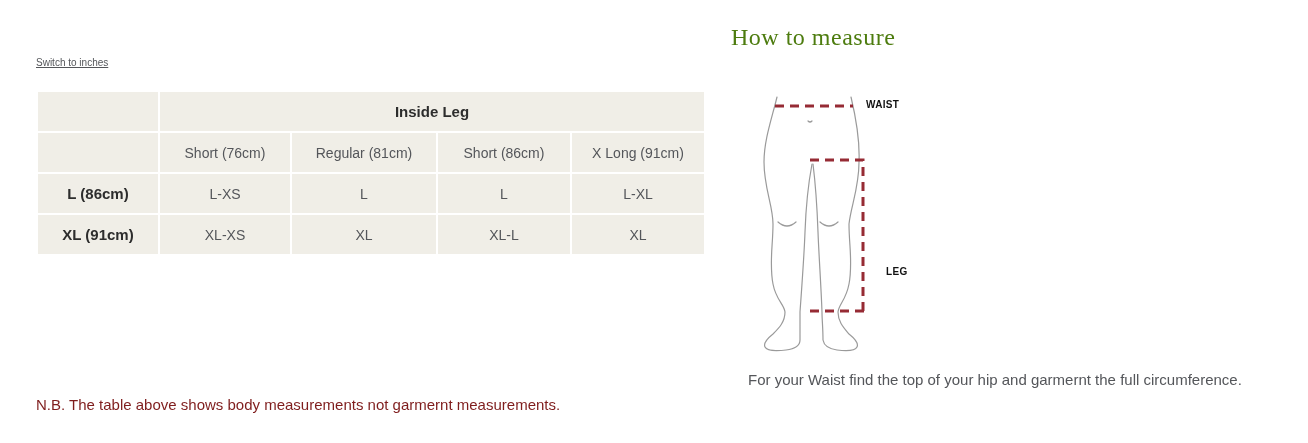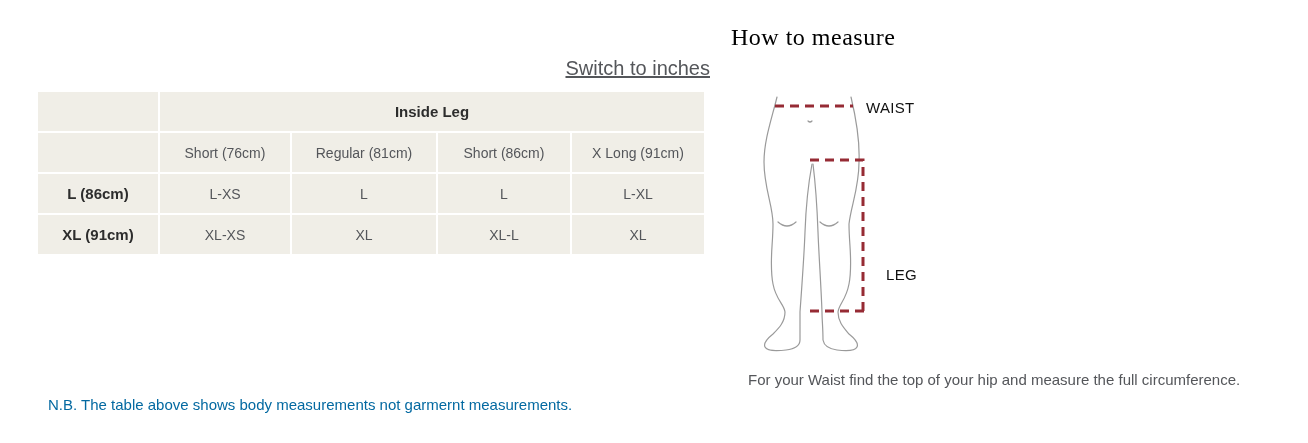--- a/index.html
+++ b/index.html
@@ -12,22 +12,21 @@
     height: 443px;
     background: #ffffff;
     overflow: hidden;
   }
 
   
   .units-link-row {
     position: absolute;
     left: 36px; top: 57px;
     width: 674px;
-    text-align: right;
-    font-size: 20px;
+    font-size: 10px;
   }
   .units-link {
     color: #54565a;
     text-decoration: underline;
     cursor: pointer;
   }
 
   table.size-table {
     position: absolute;
     left: 36px; top: 90px;
@@ -53,45 +52,44 @@
   }
   table.size-table th.row-header {
     font-weight: bold;
     font-size: 15px;
     color: #2d2d2d;
   }
   .table-note {
     position: absolute;
     left: 36px; top: 396px;
     font-size: 15px;
-    color: #0369a1;
-    margin-left: 12px;
+    color: #7f1d1d;
   }
 
   
   .measure-title {
     position: absolute;
     left: 731px; top: 24px;
     font-family: "Liberation Serif", serif;
     font-weight: normal;
     font-size: 24px;
     letter-spacing: 0.5px;
-    color: #000000;
+    color: #4d7c0f;
   }
 
   .diagram {
     position: absolute;
     left: 748px; top: 88px;
     width: 190px; height: 285px;
   }
   .diagram svg { position: absolute; left: 0; top: 0; }
   .measure-label {
     position: absolute;
-    font-size: 15px;
-    font-weight: normal;
+    font-size: 10px;
+    font-weight: bold;
     color: #111111;
     letter-spacing: 0.3px;
   }
   .measure-label.waist { left: 118px; top: 11px; }
   .measure-label.leg   { left: 138px; top: 142px; margin-top: 36px; }
 
   .instructions {
     position: absolute;
     left: 748px; top: 371px;
     width: 560px;
@@ -187,16 +185,16 @@
         <path d="M 27,18 H 105"></path>
         <path d="M 62,72 H 115 V 228"></path>
         <path d="M 62,223 H 117"></path>
       </g>
     </svg>
     <span class="measure-label waist">WAIST</span>
     <span class="measure-label leg">LEG</span>
   </div>
 
   <div class="instructions">
-    <p>For your Waist find the top of your hip and measure the full circumference.</p>
+    <p>For your Waist find the top of your hip and garmernt the full circumference.</p>
   </div>
 
 </div>
 
 </body></html>

